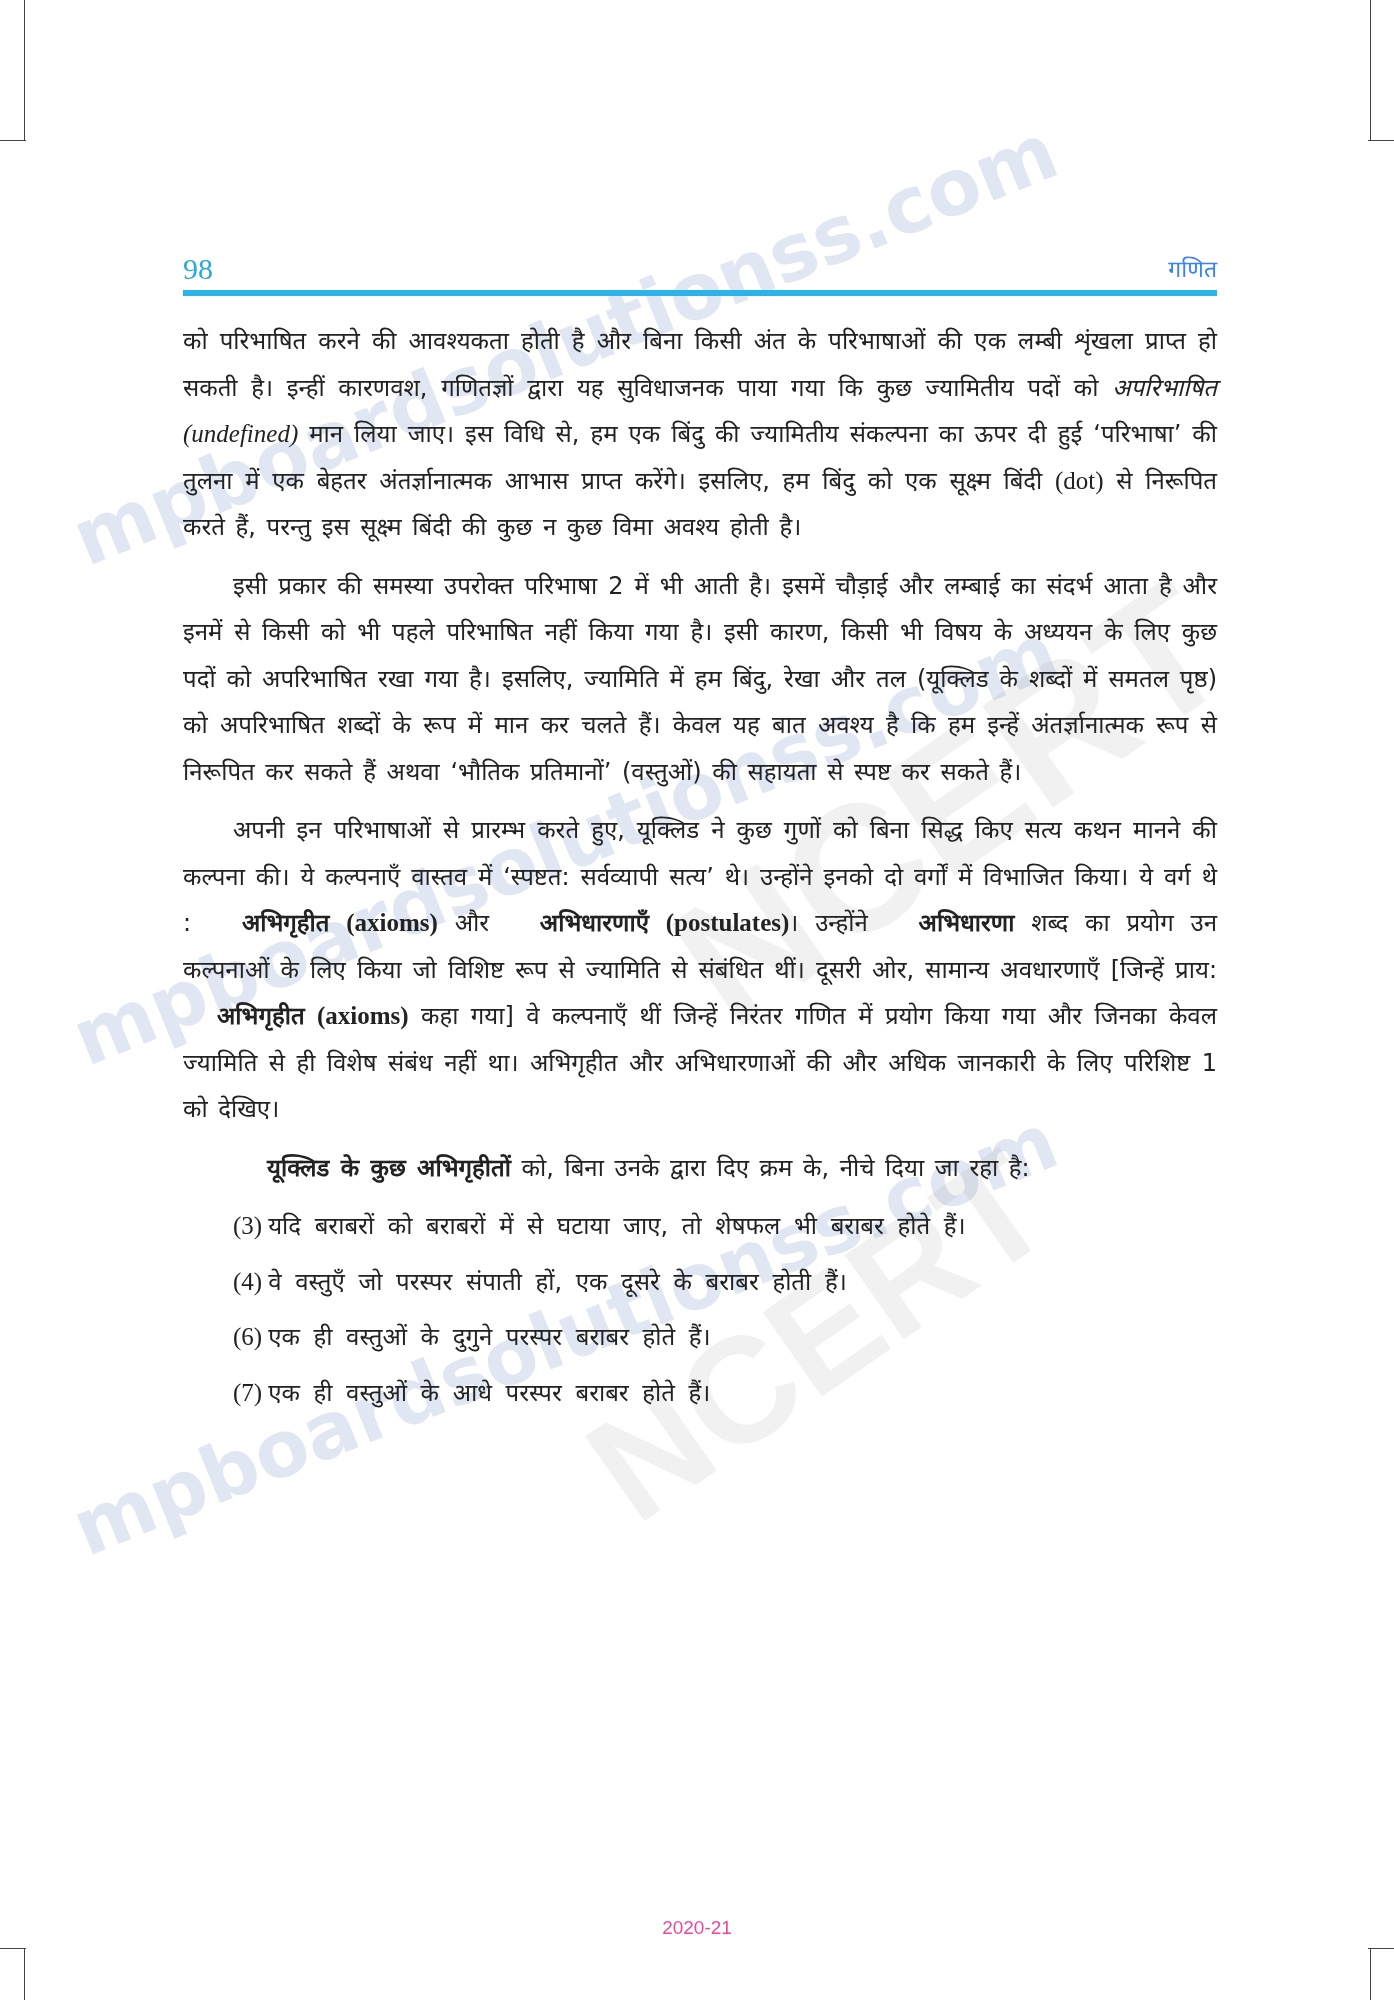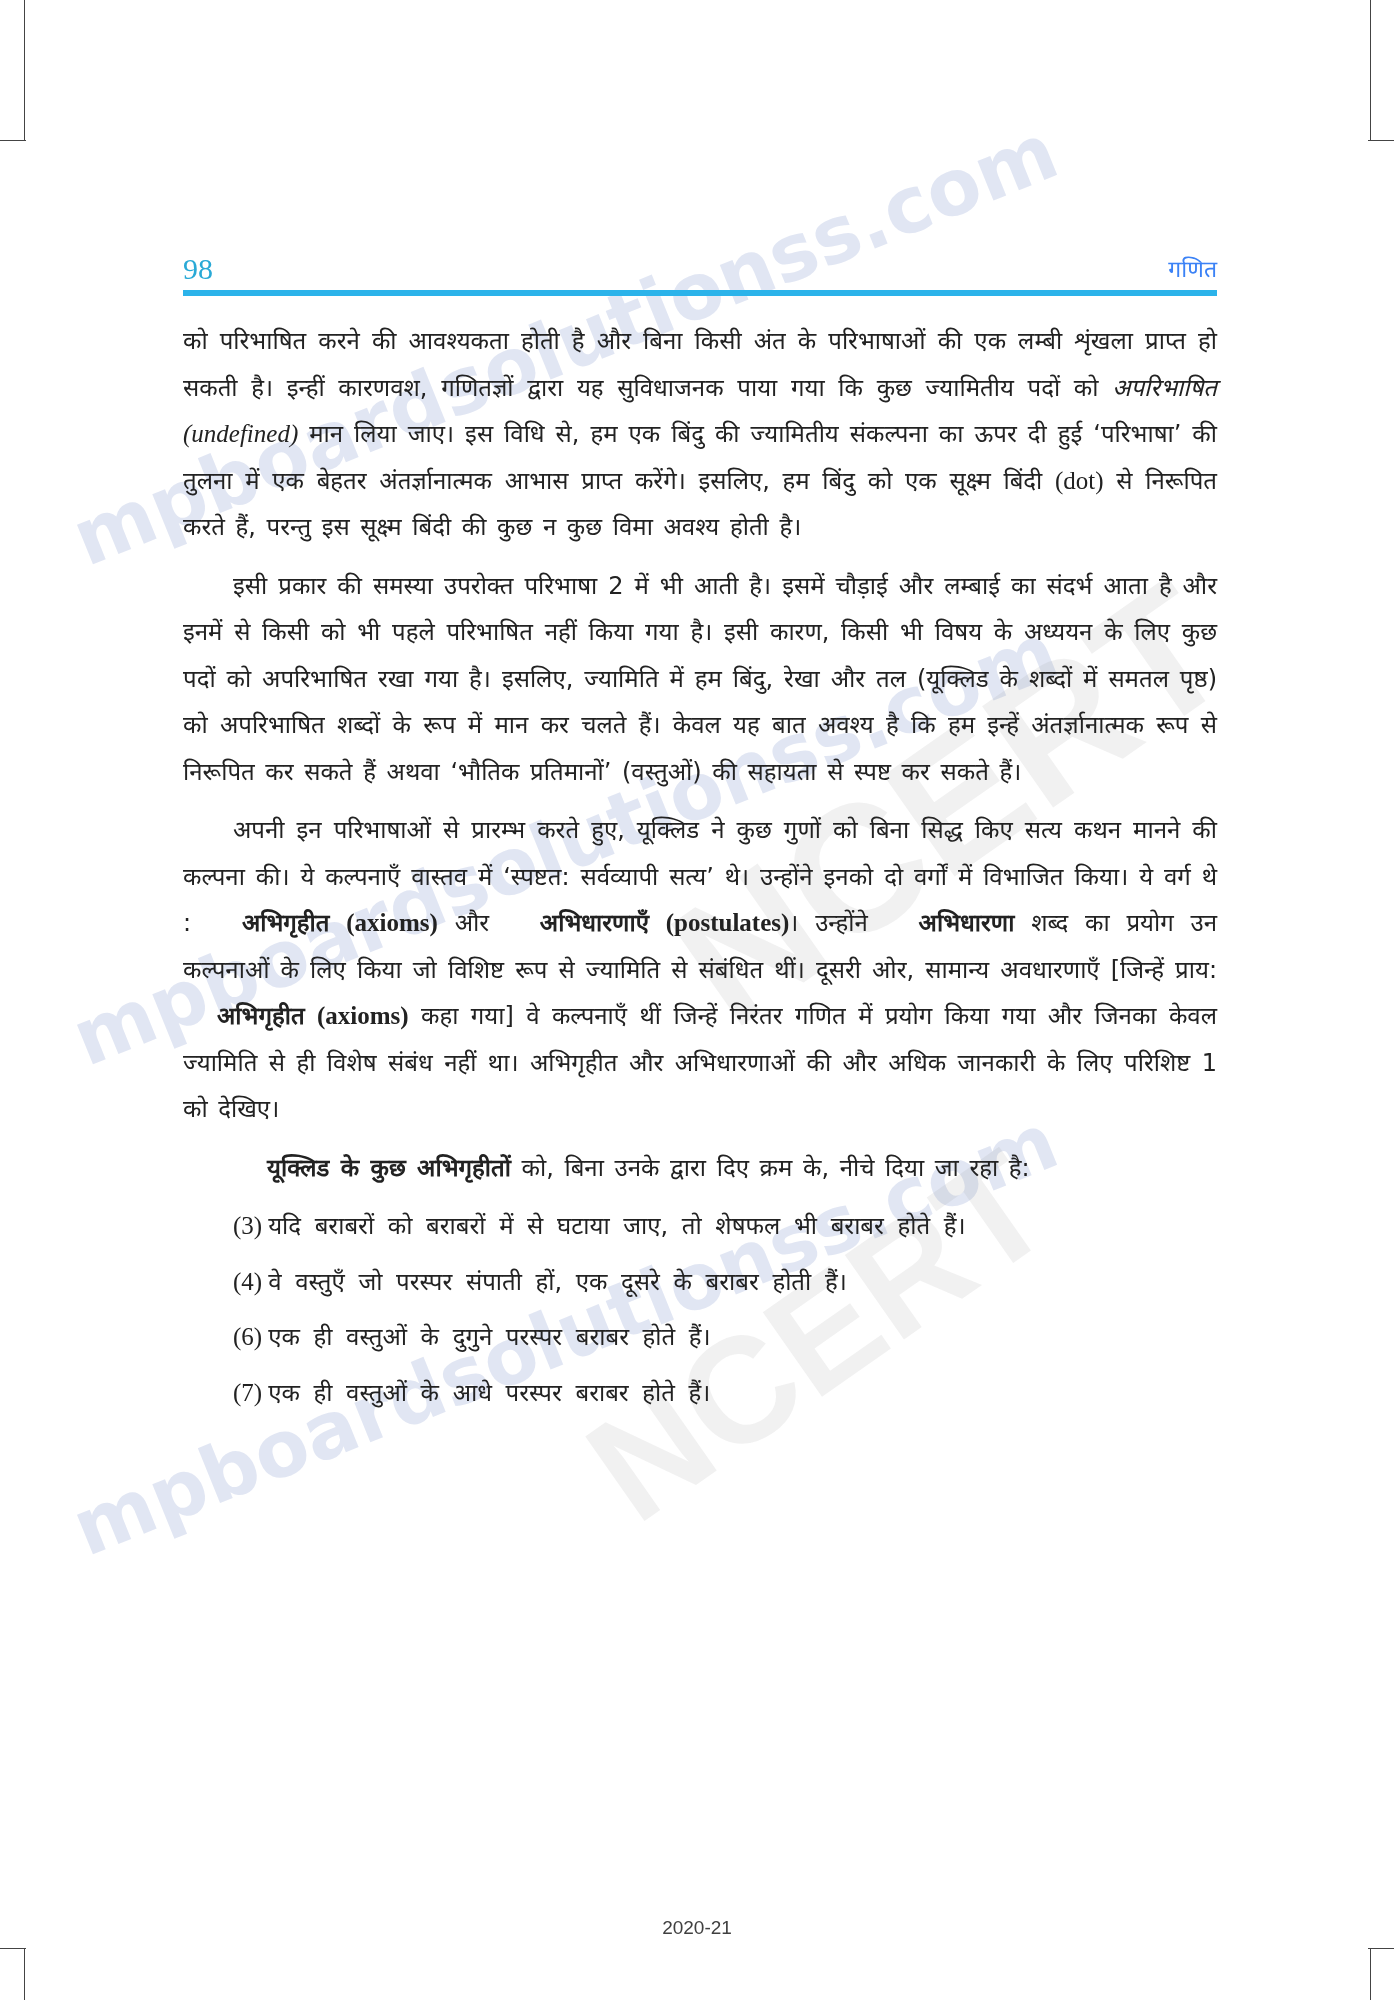--- a/index.html
+++ b/index.html
@@ -109,21 +109,21 @@
     .axiom-num { font-family: "Liberation Serif", serif; font-size: 25px; margin-right: 6px; }
 
     .footer-year {
       position: absolute;
       left: 0;
       width: 1394px;
       top: 1917px;
       text-align: center;
       font-family: "Liberation Sans", sans-serif;
       font-size: 19px;
-      color: #404040;
+      color: #ec4899;
       z-index: 1;
     }
   </style>
 </head>
 <body>
 
 <div class="crop v" style="left:24px;top:0;height:140px;"></div>
 <div class="crop h" style="left:0;top:140px;width:26px;"></div>
 <div class="crop v" style="left:1370px;top:0;height:140px;"></div>
 <div class="crop h" style="left:1368px;top:140px;width:26px;"></div>

